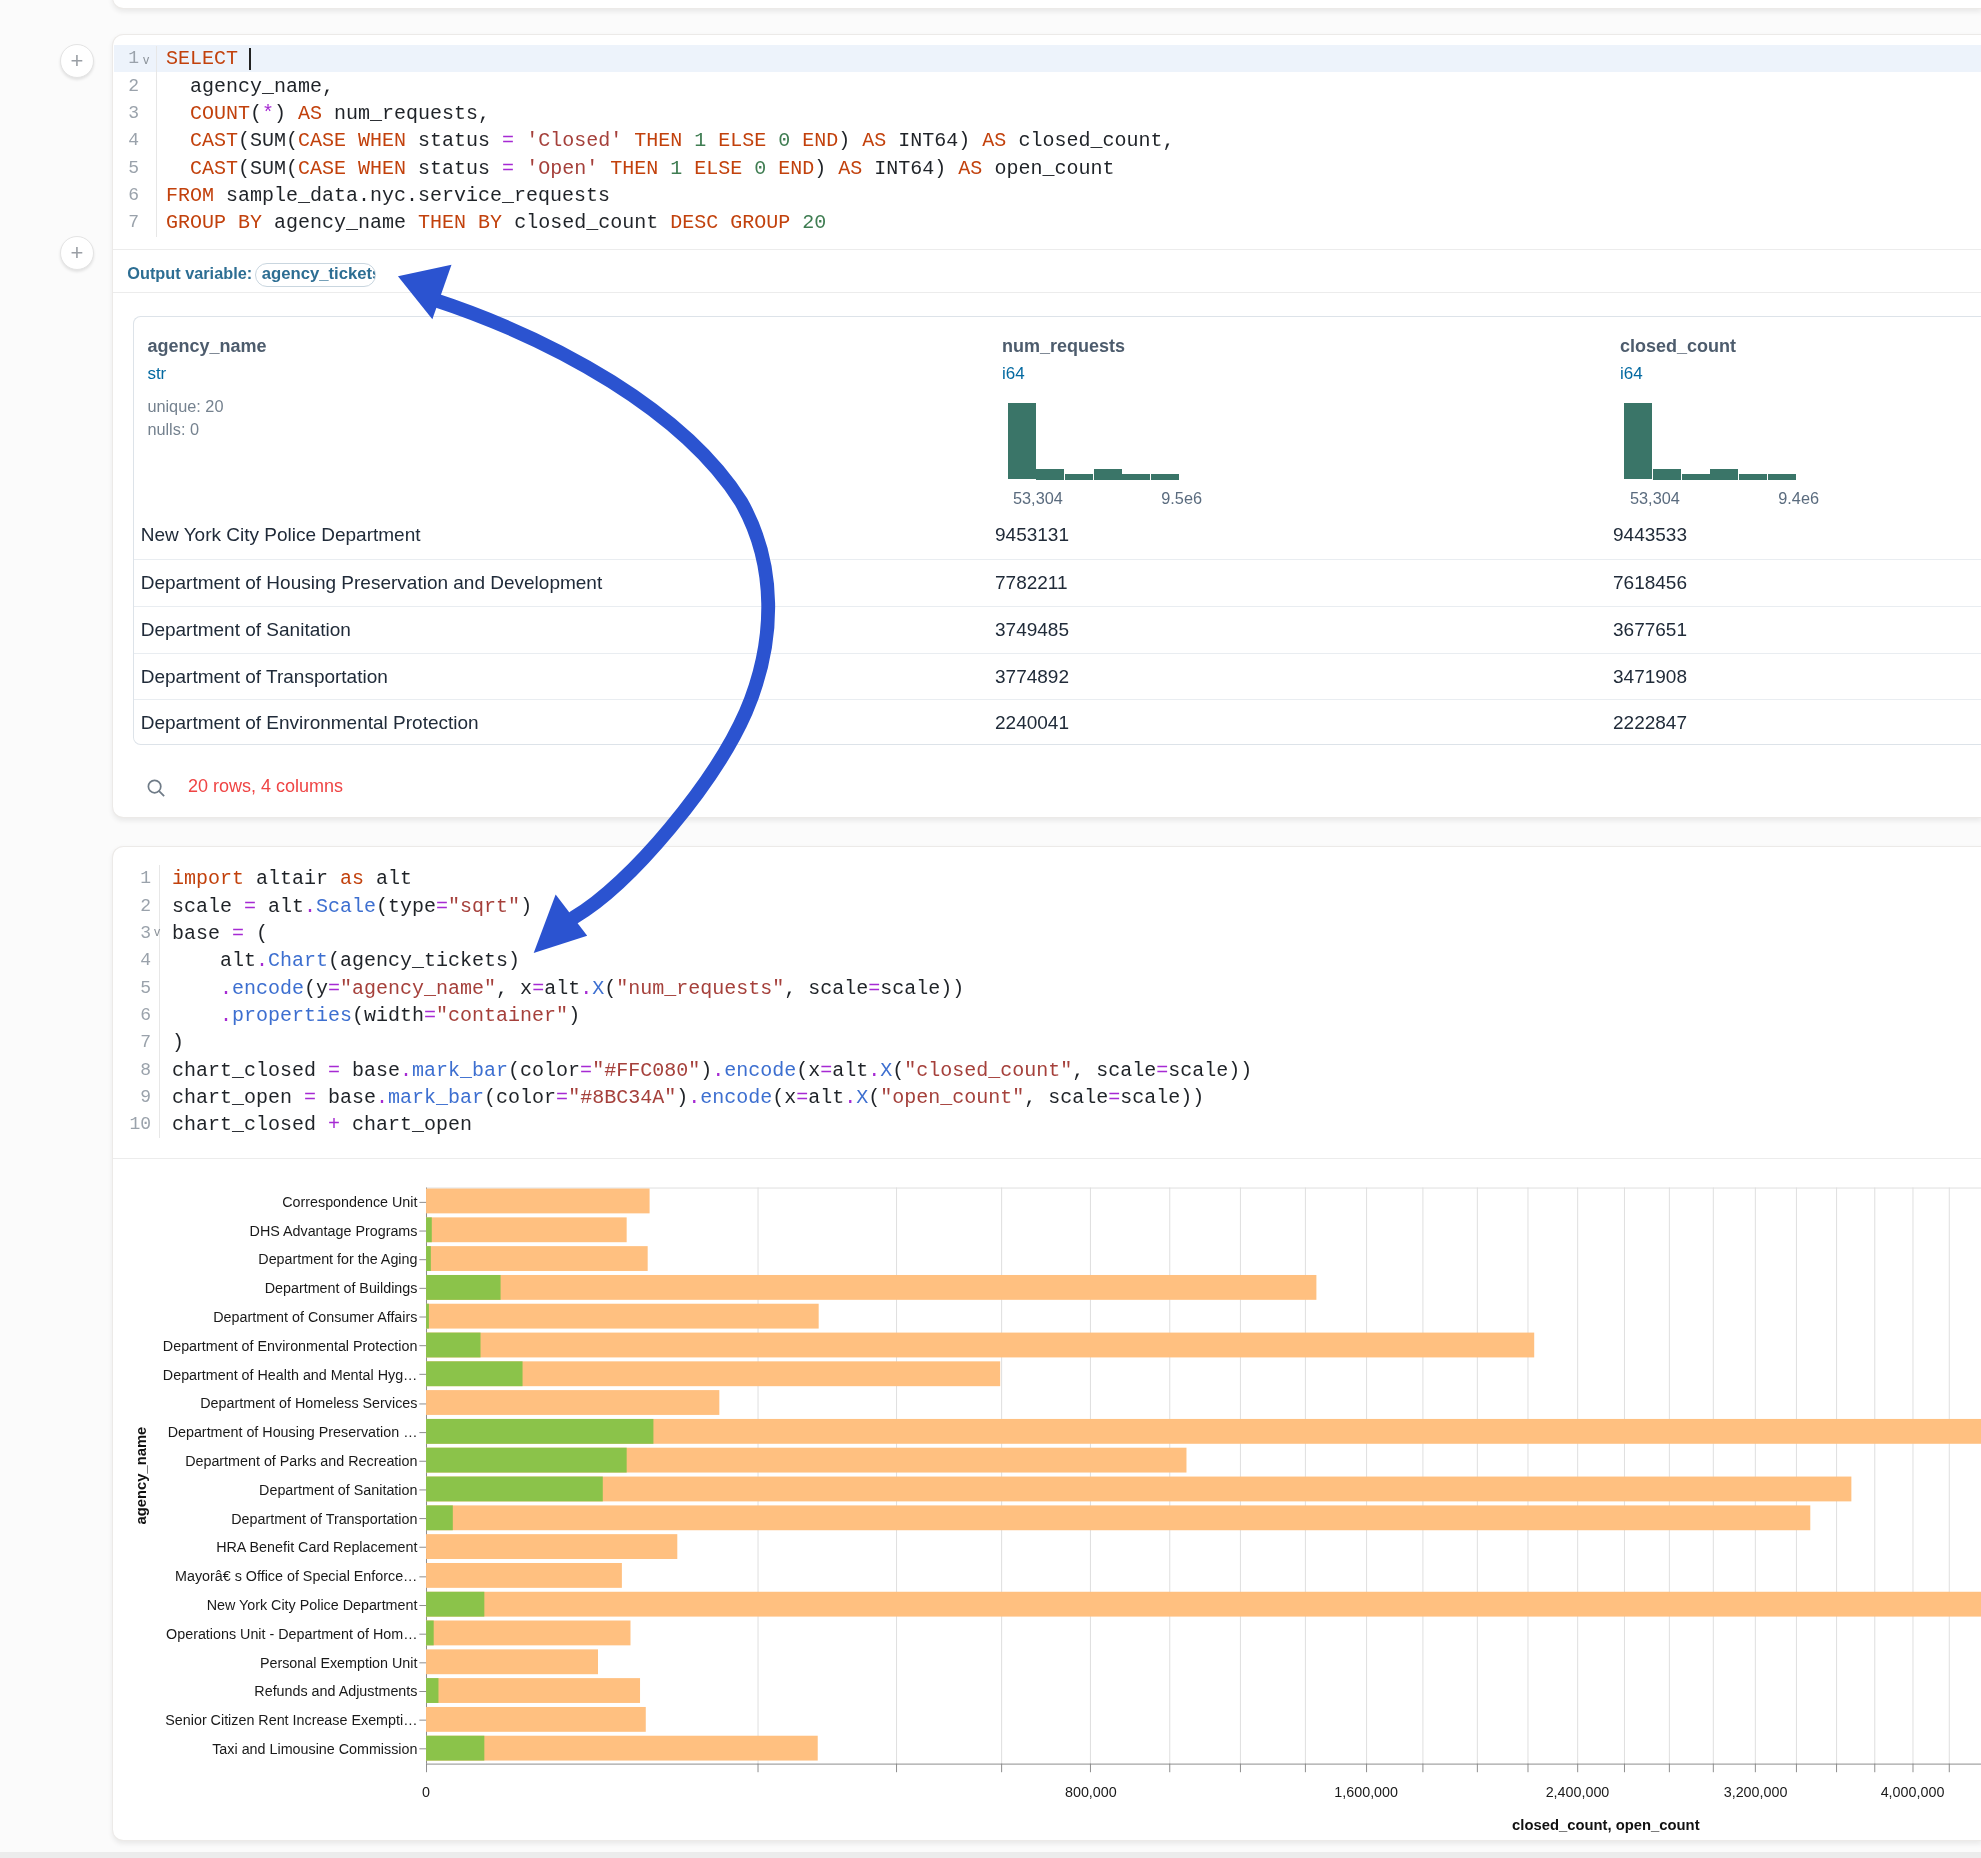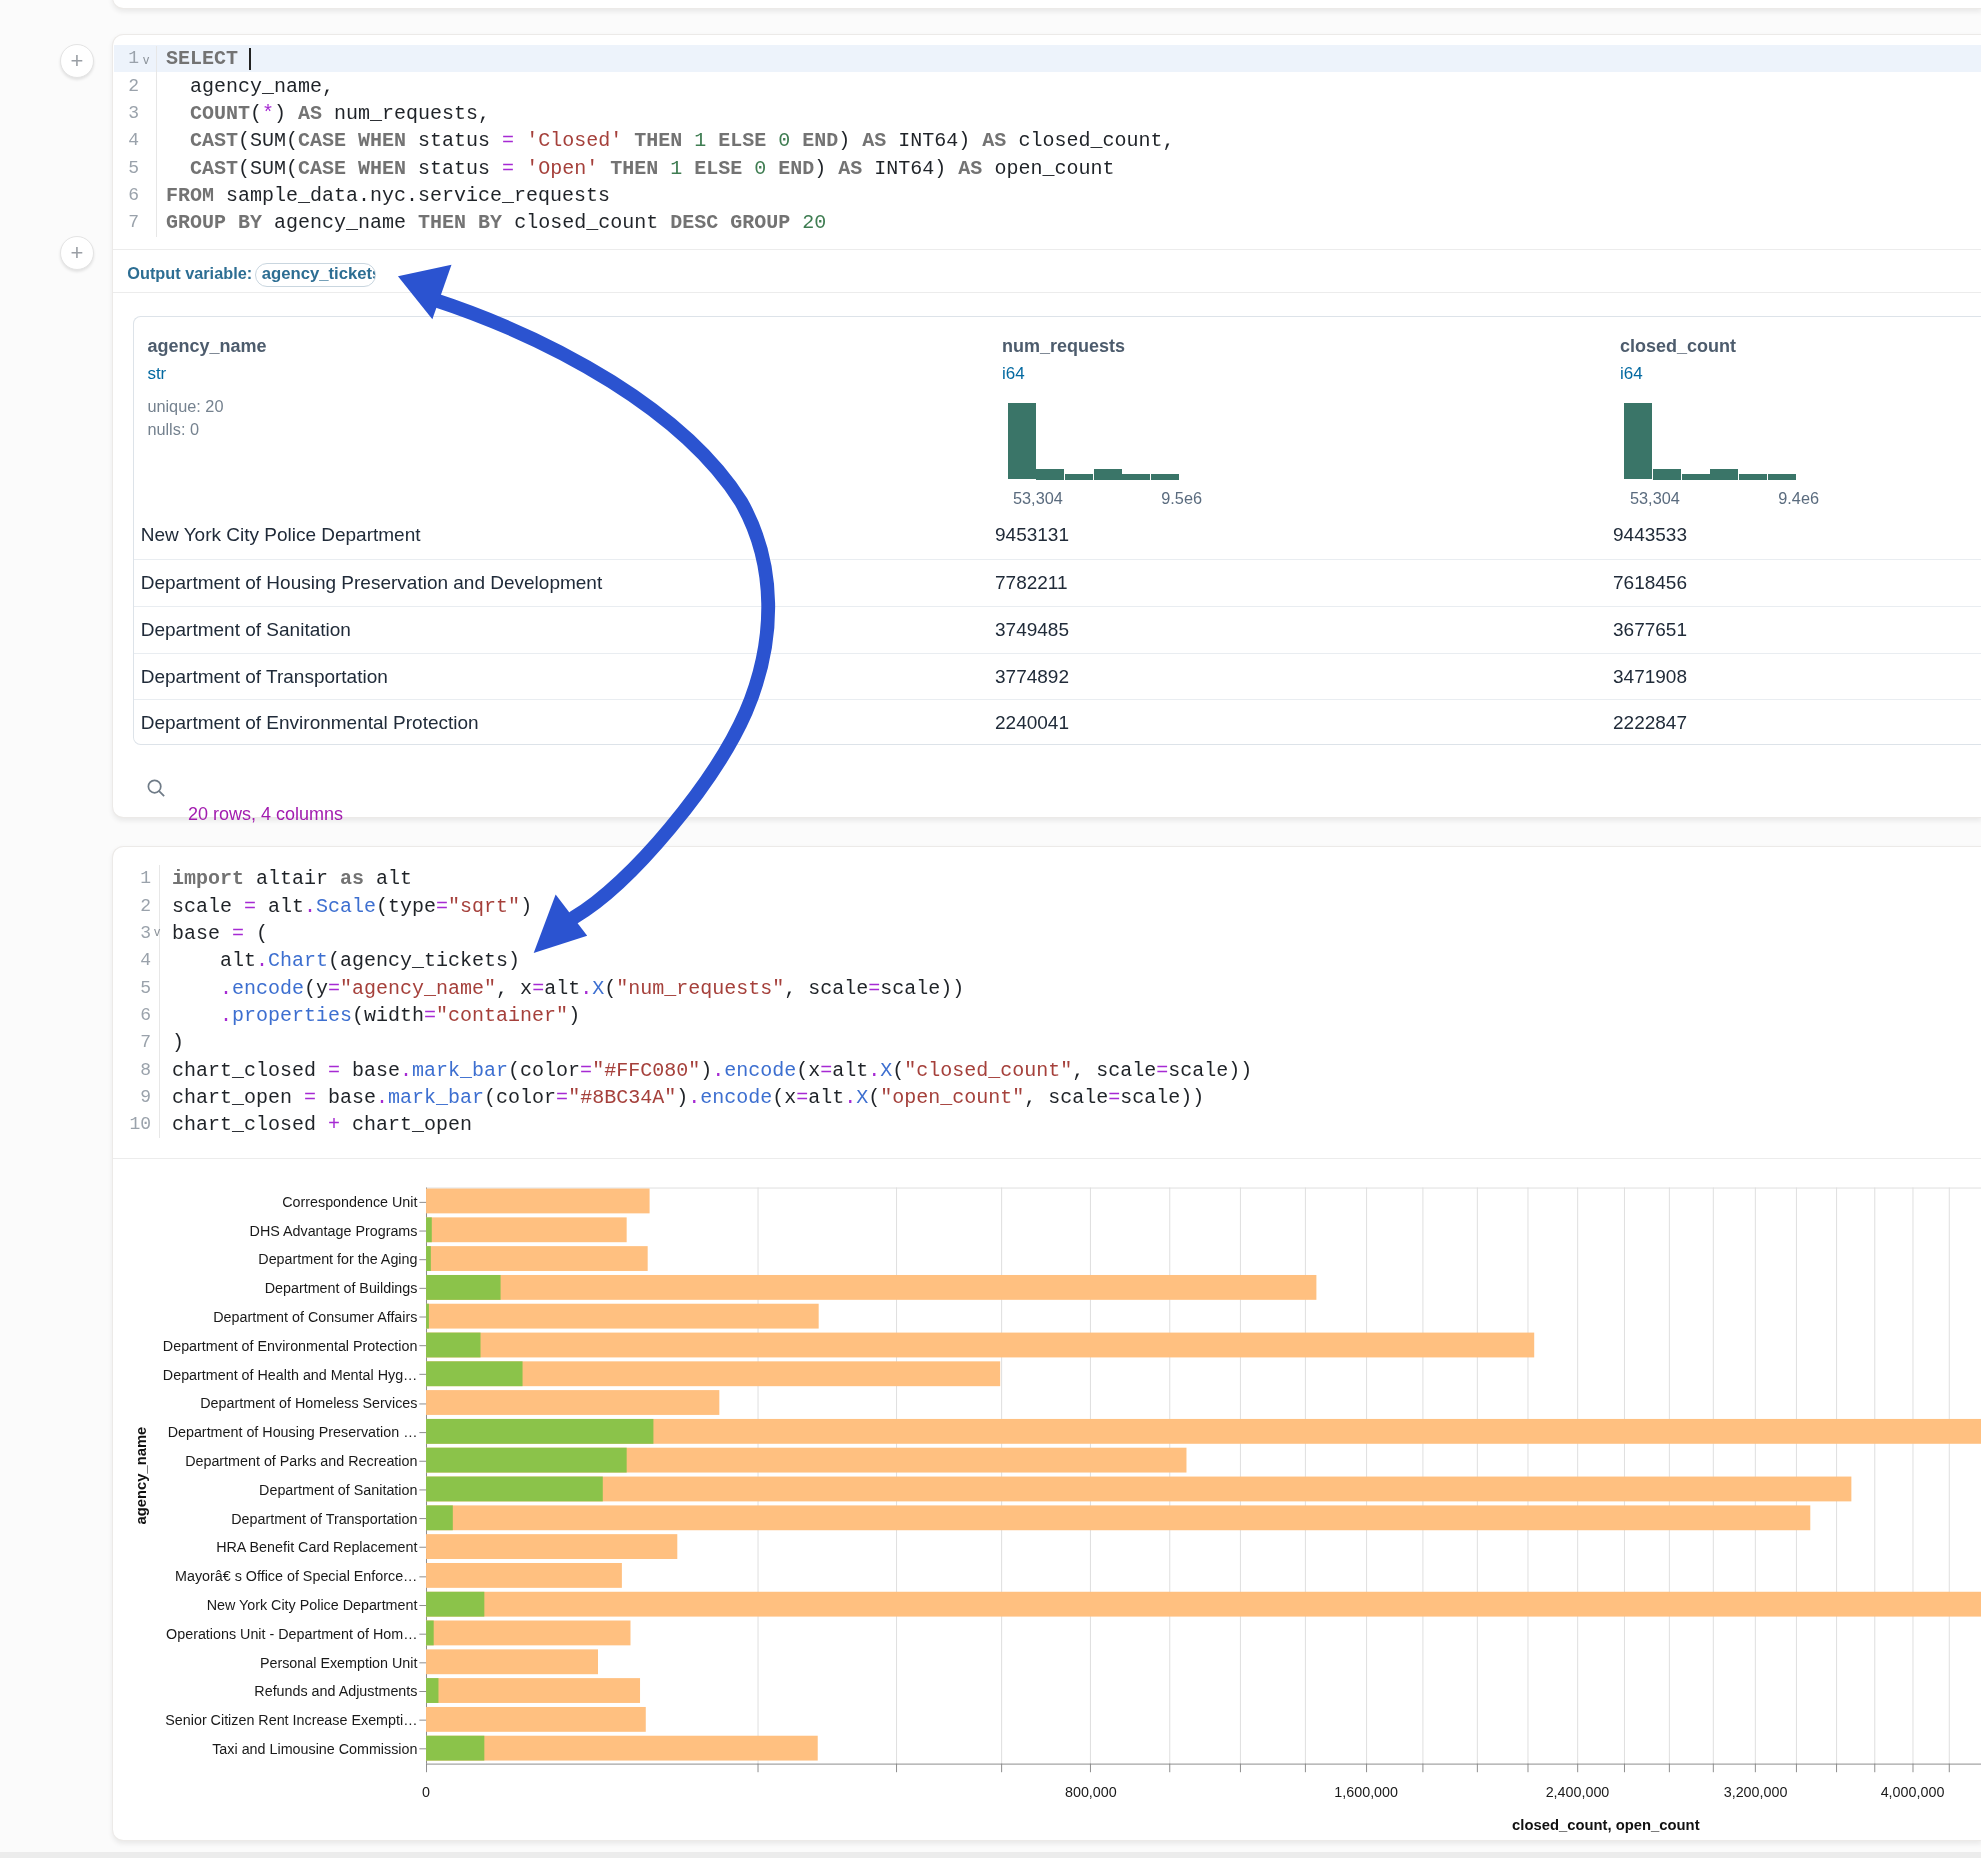--- a/index.html
+++ b/index.html
@@ -9,21 +9,21 @@
         border-bottom-left-radius:11.5px; border:1px solid #eceae8; border-right:none;
         box-shadow:0 2.9px 4.8px rgba(0,0,0,0.07); }
 .plus { position:absolute; width:34px; height:34px; border-radius:50%; background:#fff;
         border:1px solid #e4e4e4; box-shadow:0 1.9px 2.9px rgba(0,0,0,0.10); color:#9a9fa5;
         font-size:22px; line-height:32px; text-align:center; font-weight:400; }
 
 .gut { position:absolute; text-align:right; font-family:"Liberation Mono", monospace;
         font-size:18px; color:#9aa2ab; height:27px; line-height:27px; }
 .cl  { position:absolute; font-family:"Liberation Mono", monospace; font-size:20px;
         color:#1f2328; height:27px; line-height:27px; white-space:pre; }
-.k { color:#737373; font-weight:bold; }
+.k { color:#c2410c; font-weight:normal; }
 .o { color:#a62ad3; }
 .s { color:#a5403b; }
 .n { color:#3f7d52; }
 .f { color:#3d6fd0; }
 .gline { position:absolute; width:1px; background:#e7e7e7; }
 .hiline { position:absolute; background:#edf3fb; }
 .caret { position:absolute; font-family:"Liberation Sans"; font-size:12.4px; color:#8b9299; }
 .cursor { position:absolute; width:1.9px; background:#222; }
 
 #ovar { position:absolute; left:14.3px; top:229px; font-size:16.3px; font-weight:bold; color:#2d6e93; }
@@ -35,21 +35,21 @@
         border:1px solid #dde3e9; border-radius:7.6px 0 0 7.6px; border-right:none; }
 #tbl .hdr { position:absolute; font-size:18px; font-weight:bold; color:#4d5c6d; }
 #tbl .typ { position:absolute; font-size:17px; color:#0369a1; }
 #tbl .met { position:absolute; font-size:16.3px; color:#75828f; }
 .hb { position:absolute; background:#3a7568; }
 .hl { position:absolute; font-size:16.3px; color:#5a6b7e; }
 .trow { position:absolute; left:0; width:100%; height:47px; font-size:19px; color:#202b39; line-height:46px; }
 .trow .c1 { position:absolute; left:6.7px; }
 .trow .c2 { position:absolute; left:861px; }
 .trow .c3 { position:absolute; left:1479px;text-align:center; }
-#tfoot { position:absolute; left:75px; top:741px; font-size:18px; color:#a21caf;margin-top:28px; }
+#tfoot { position:absolute; left:75px; top:741px; font-size:18px; color:#ef4444; }
 
 #chart text.al { font-family:"Liberation Sans"; font-size:15px; fill:#1a1a1a; }
 #chart text.at { font-family:"Liberation Sans"; font-size:15.5px; font-weight:bold; fill:#111; }
 #bstrip { position:absolute; left:0; top:1852px; width:1982px; height:6.7px; background:#ececec; }
 </style></head>
 <body>
 <div id="topcell"></div>
 <div class="plus" style="left:60px;top:44px">+</div>
 <div class="plus" style="left:60px;top:236px">+</div>
 

